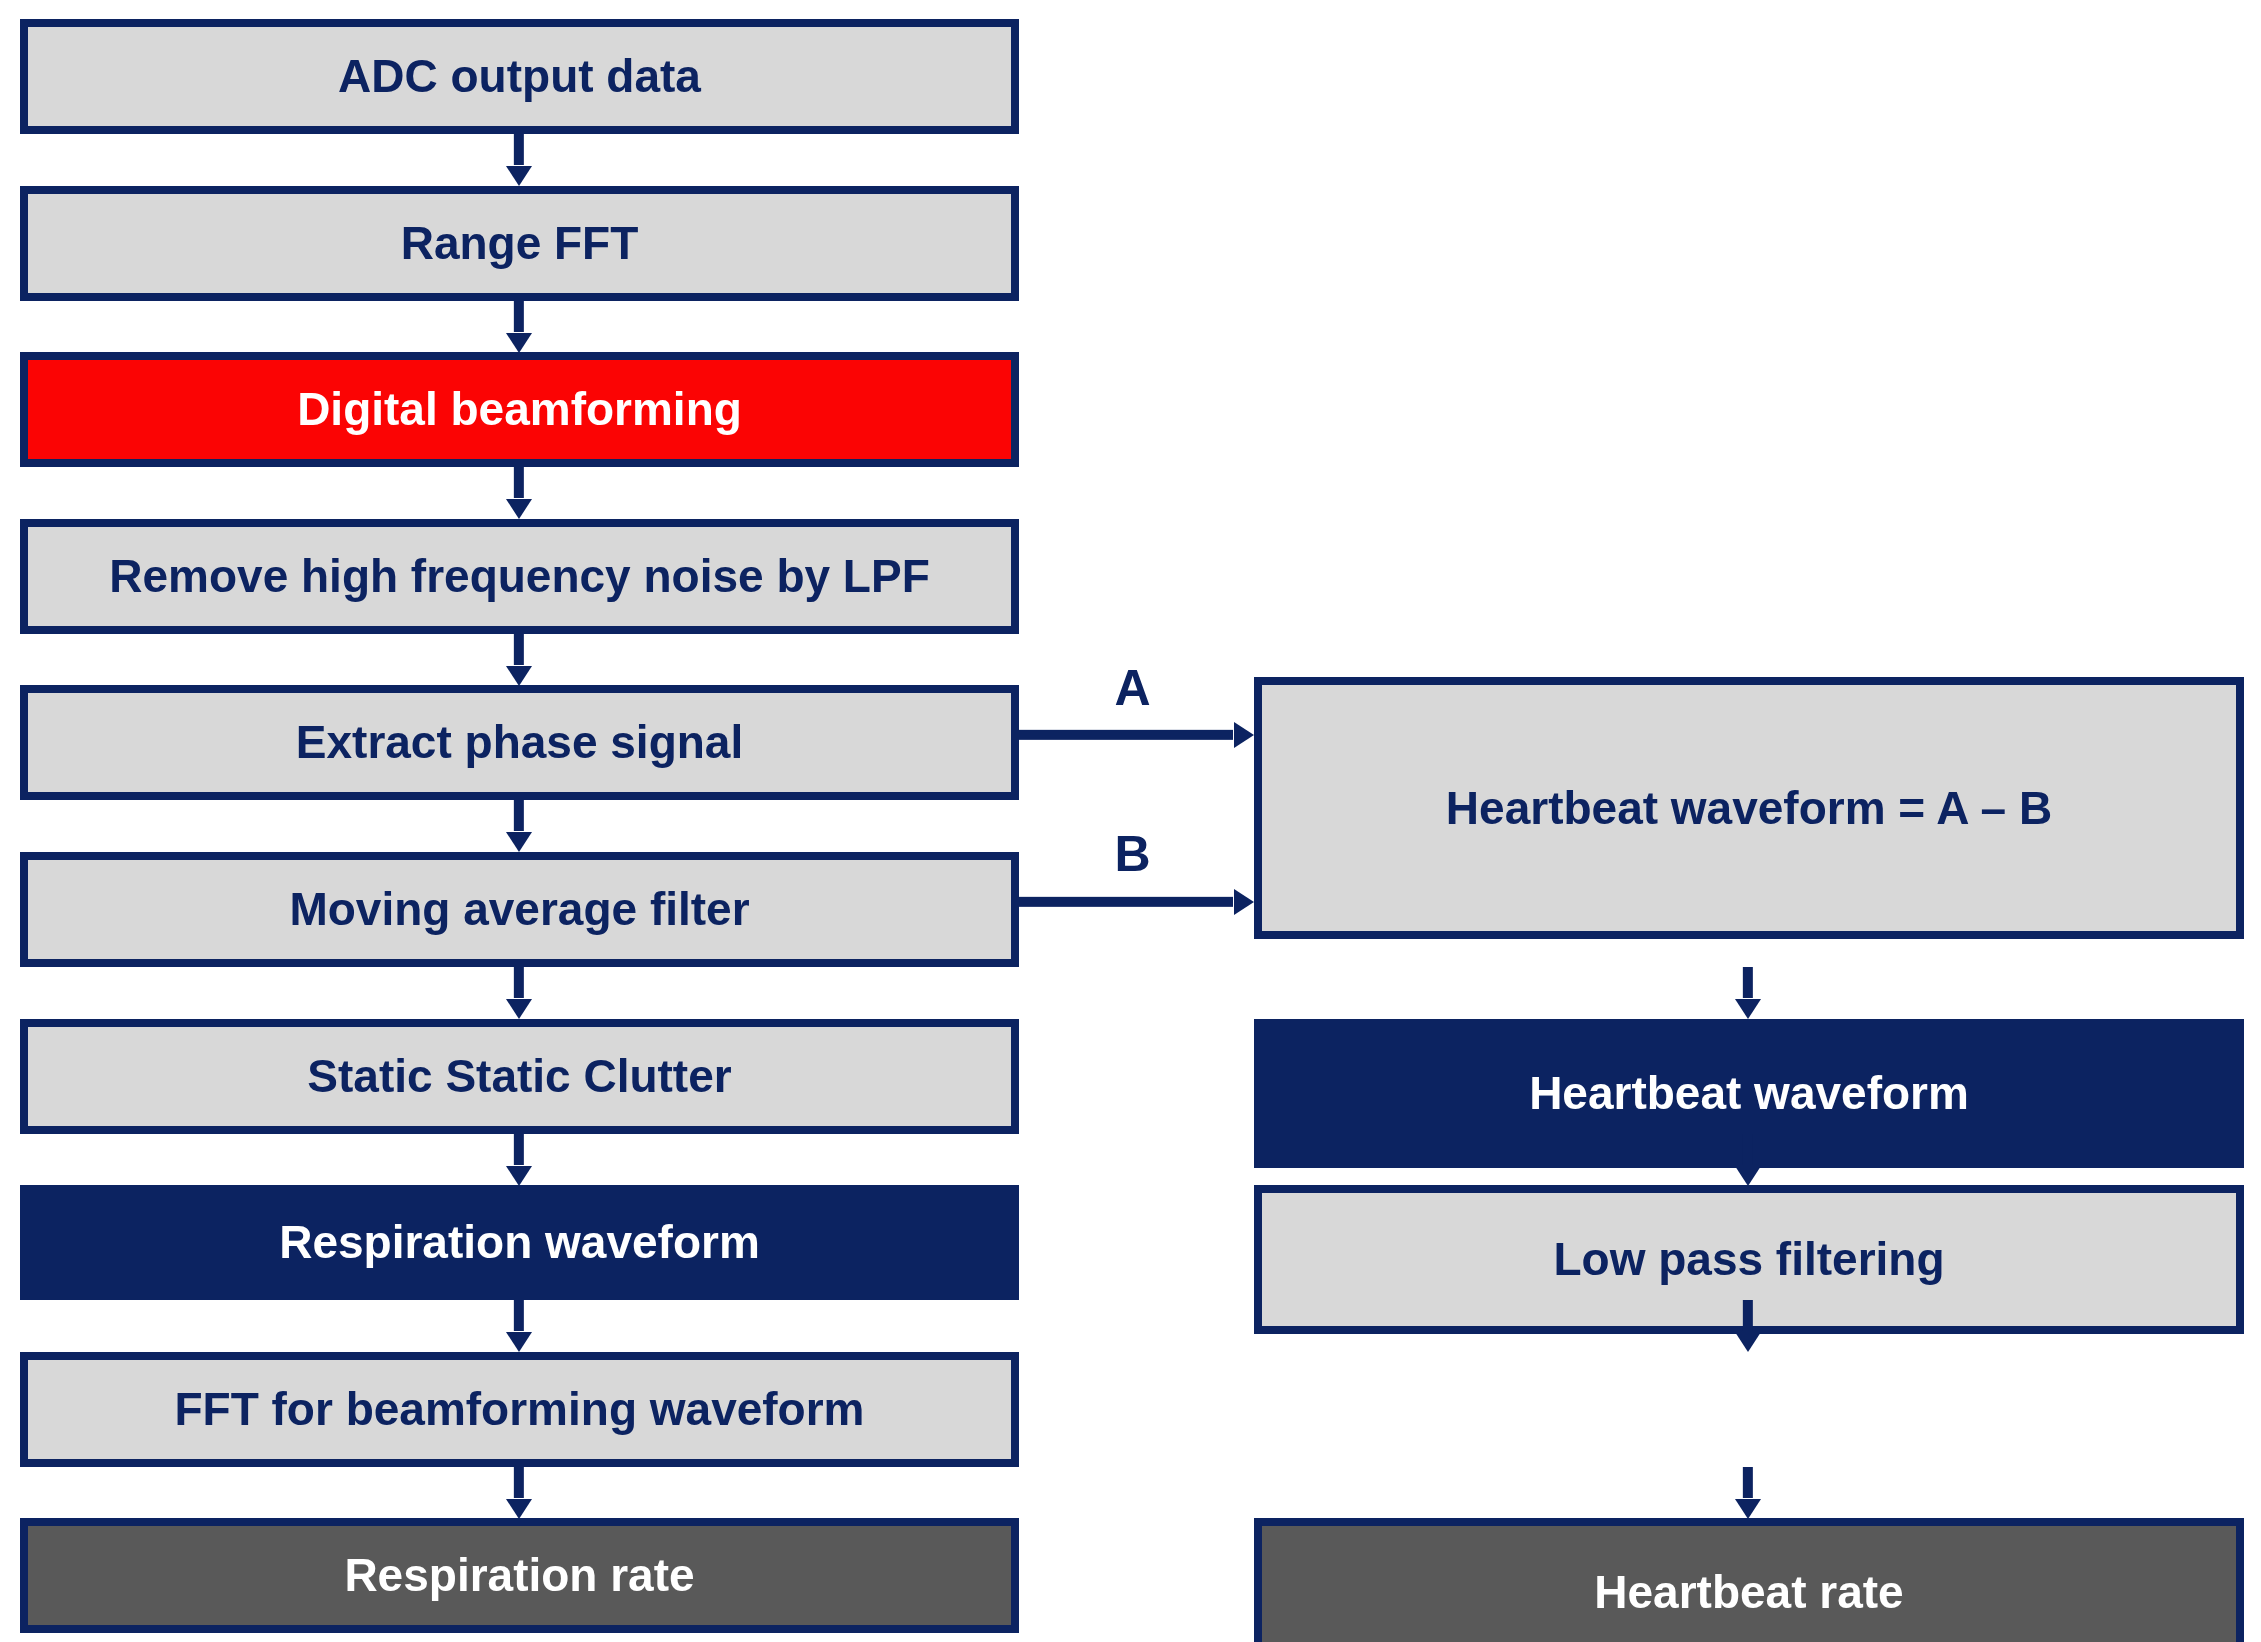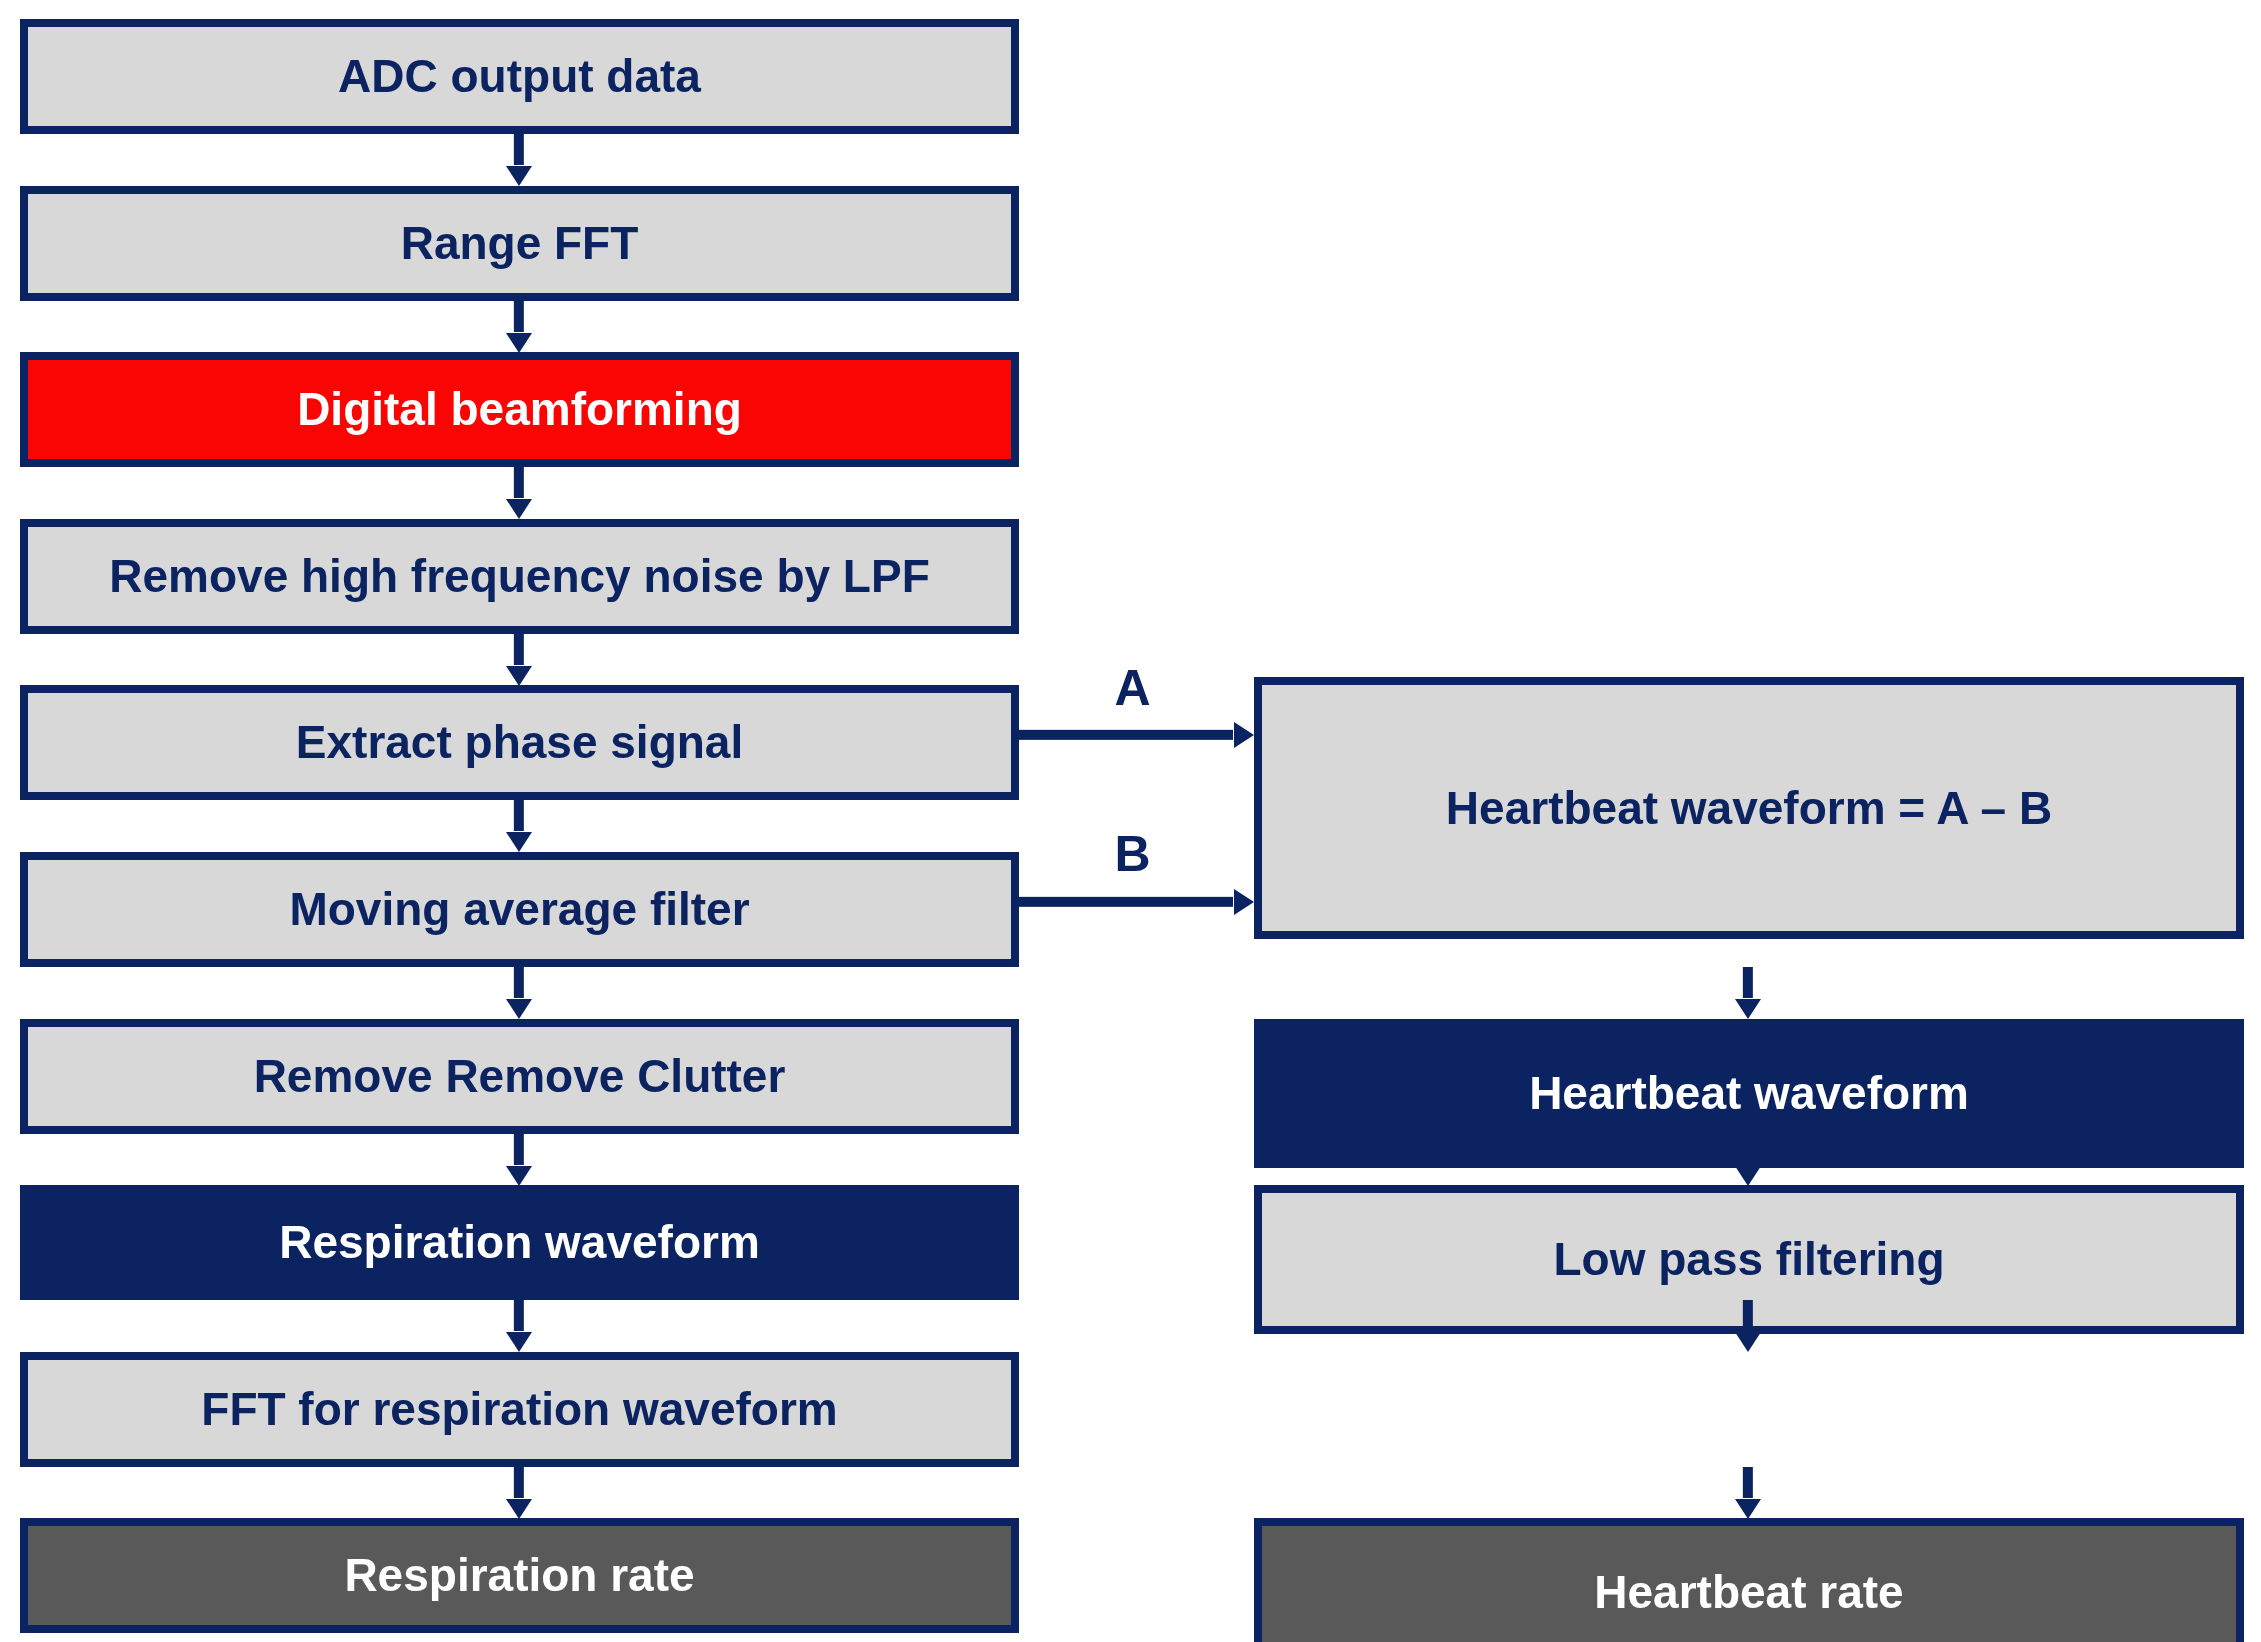--- a/index.html
+++ b/index.html
@@ -96,27 +96,27 @@
   <div class="box gray lbox" style="top:519px;">
     <span class="lbl">Remove high frequency noise by LPF</span>
   </div>
   <div class="box gray lbox" style="top:685px;">
     <span class="lbl">Extract phase signal</span>
   </div>
   <div class="box gray lbox" style="top:852px;">
     <span class="lbl">Moving average filter</span>
   </div>
   <div class="box gray lbox" style="top:1019px;">
-    <span class="lbl">Remove Remove Clutter</span>
+    <span class="lbl">Static Static Clutter</span>
   </div>
   <div class="box navyfill lbox" style="top:1185px;">
     <span class="lbl">Respiration waveform</span>
   </div>
   <div class="box gray lbox" style="top:1352px;">
-    <span class="lbl">FFT for respiration waveform</span>
+    <span class="lbl">FFT for beamforming waveform</span>
   </div>
   <div class="box darkgray lbox" style="top:1518px;">
     <span class="lbl">Respiration rate</span>
   </div>
 
   <div class="varrow" style="left:502px;top:134px;height:52px;"></div>
   <div class="varrow" style="left:502px;top:301px;height:52px;"></div>
   <div class="varrow" style="left:502px;top:467px;height:52px;"></div>
   <div class="varrow" style="left:502px;top:634px;height:52px;"></div>
   <div class="varrow" style="left:502px;top:800px;height:52px;"></div>

